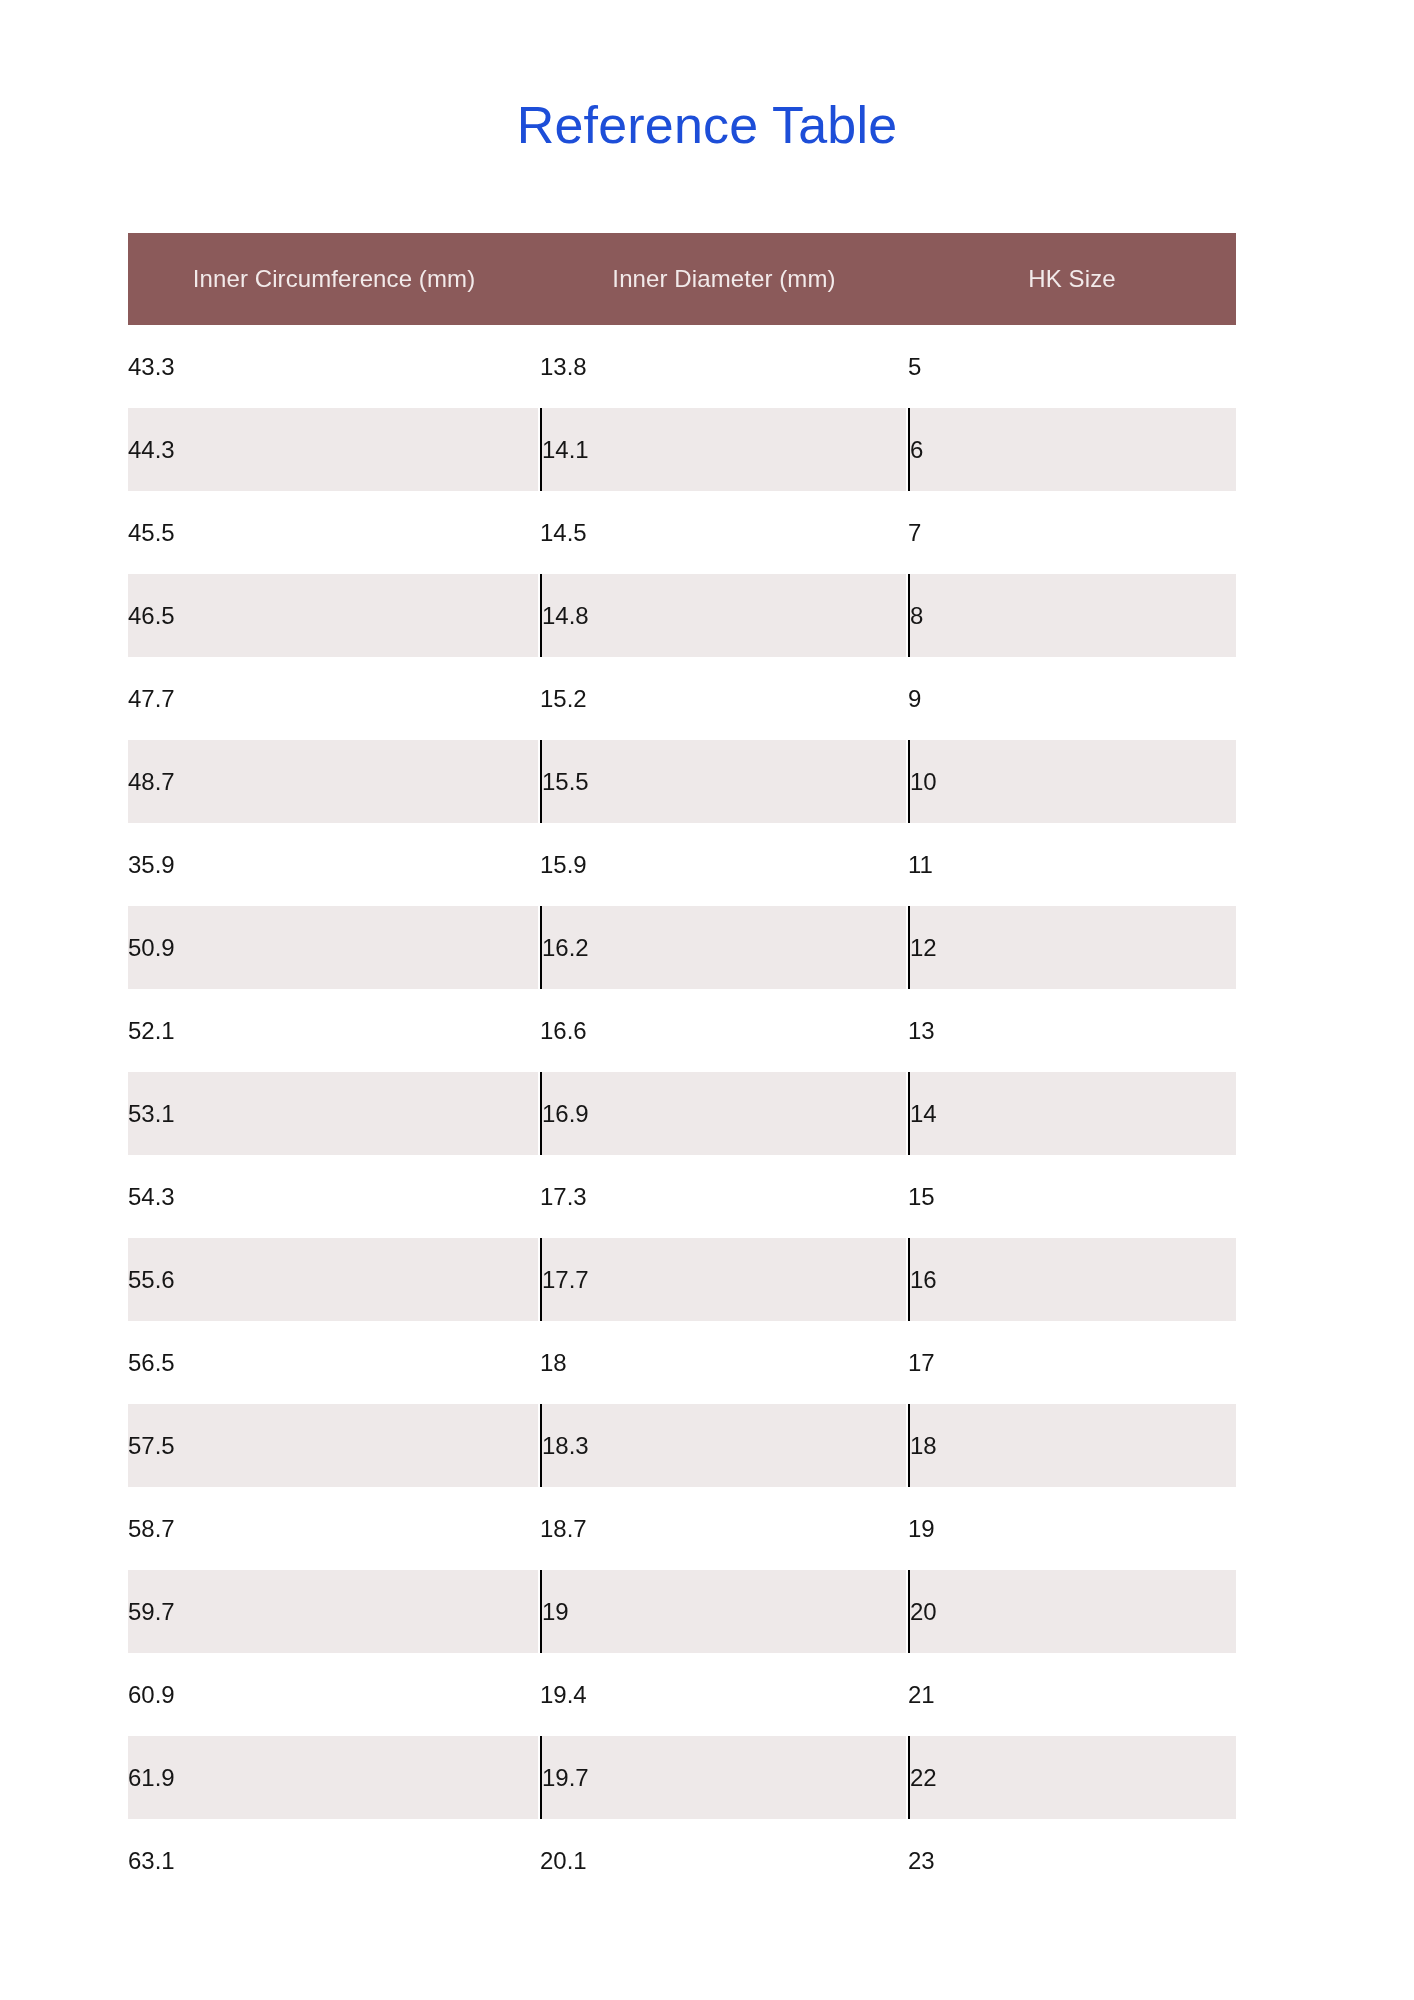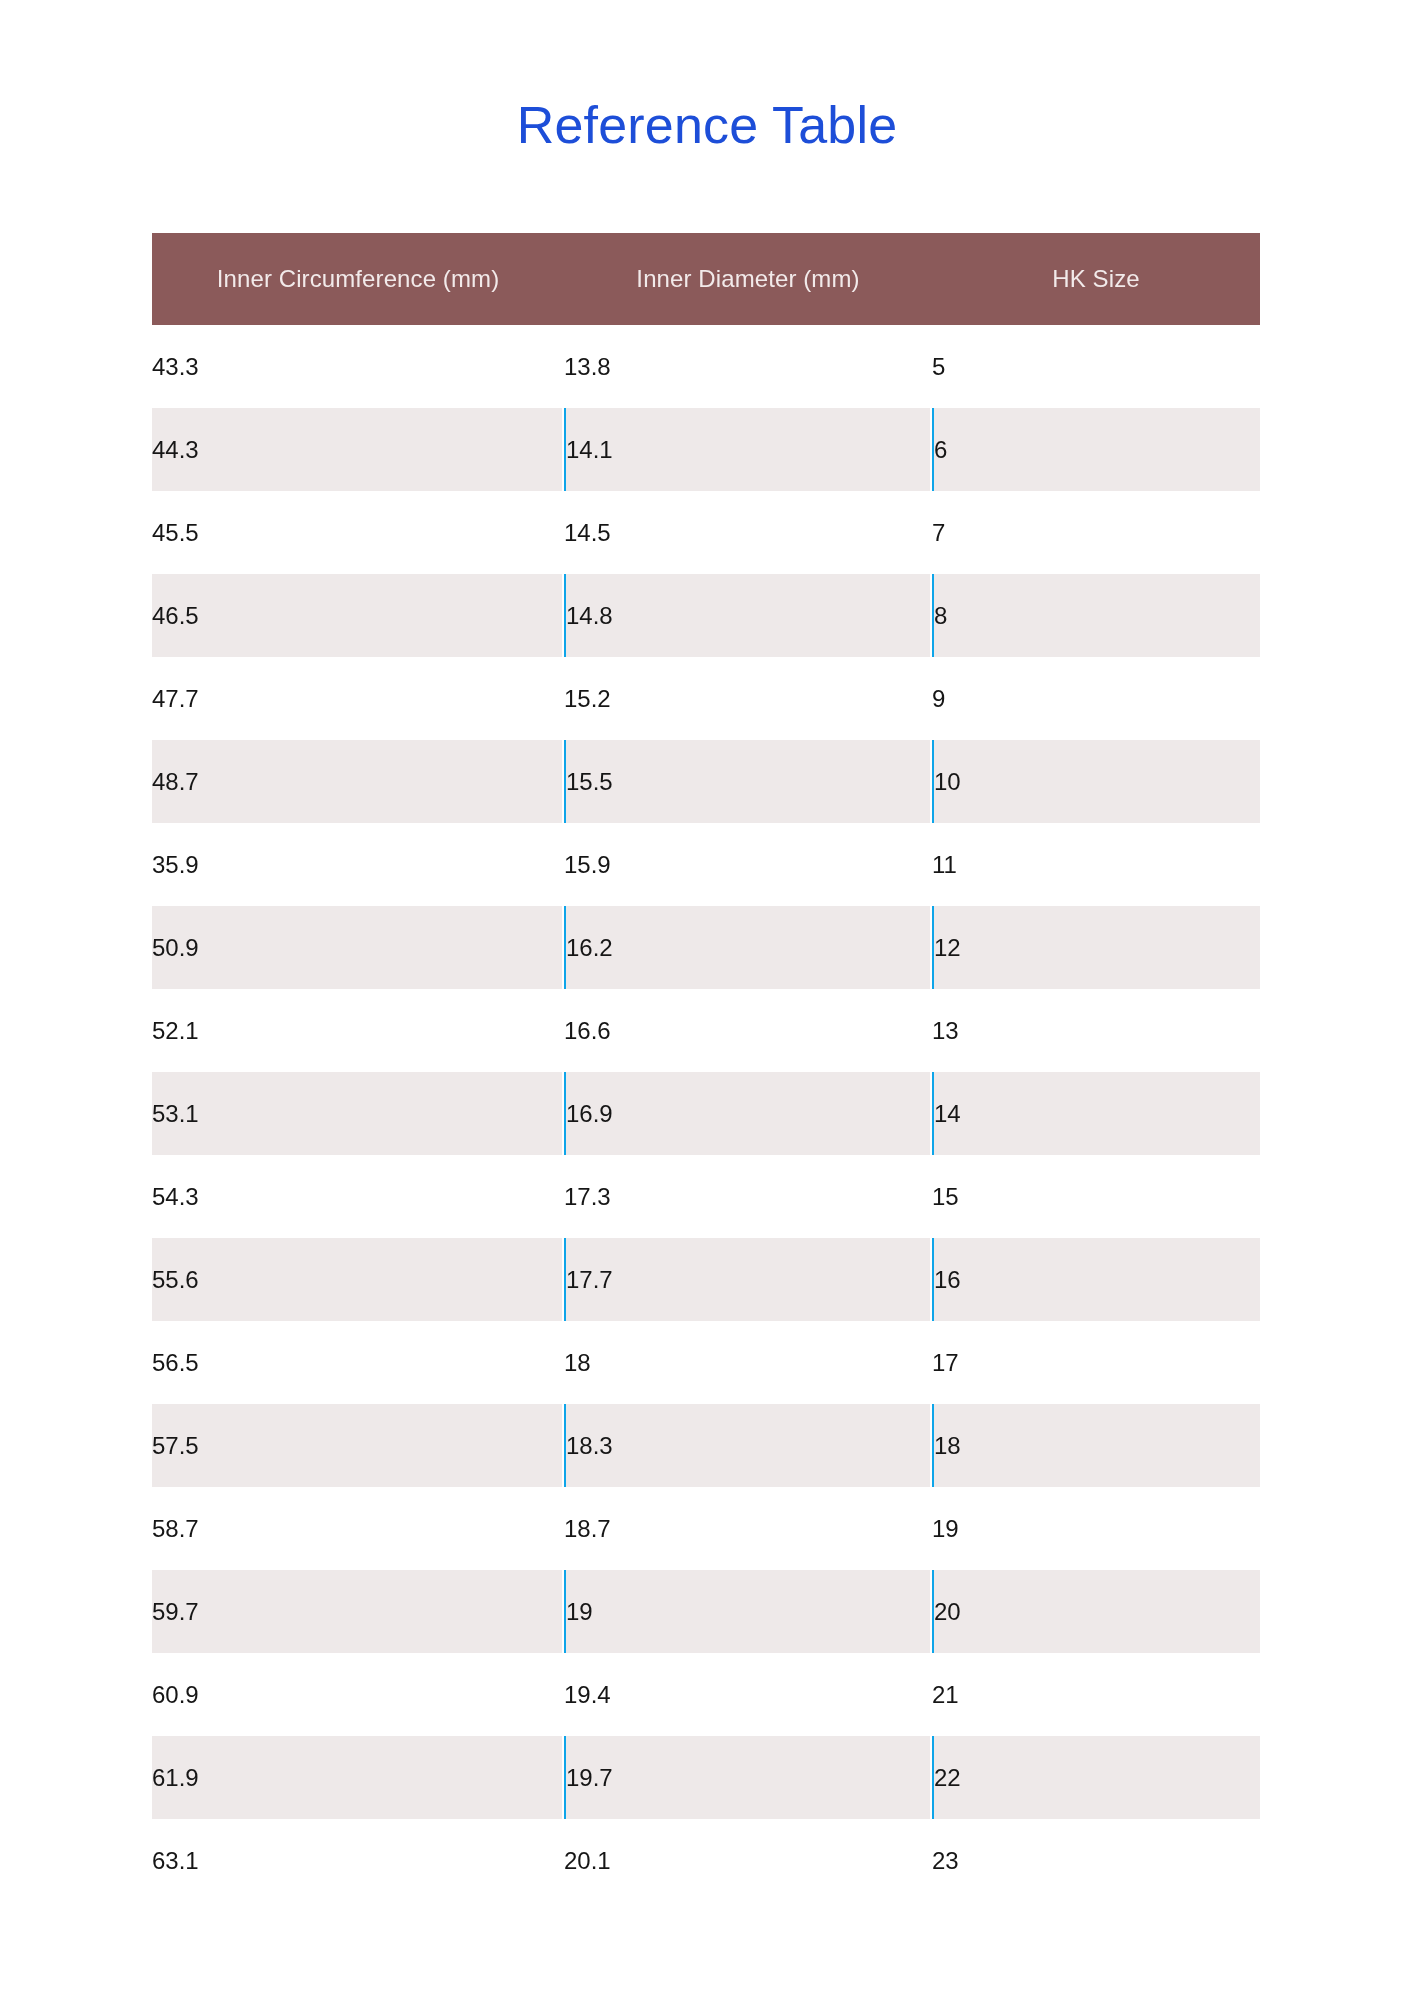--- a/index.html
+++ b/index.html
@@ -33,21 +33,21 @@
     font-size: 52px;
     font-weight: 400;
     letter-spacing: 0.2px;
     color: #1d4ed8;
     line-height: 1.15;
   }
 
   
   .table-wrap {
     position: absolute;
-    left: 152px;
+    left: 128px;
     top: 233px;
     width: 1108px;
   }
 
   .ref-table {
     width: 1108px;
     border-collapse: separate;
     border-spacing: 0;
     table-layout: fixed;
   }
@@ -78,21 +78,21 @@
     color: #161616;
     vertical-align: middle;
     padding: 0;
     border: none;
     background-clip: padding-box;
   }
 
   
   .ref-table tbody tr.alt td {
     background-color: #eee9e9;
-    border-left: 2px solid #0ea5e9;
+    border-left: 2px solid #000000;
     border-right: 2px solid #ffffff;
   }
   .ref-table tbody tr.alt td:first-child {
     border-left: 0;
   }
   .ref-table tbody tr.alt td:last-child {
     border-right: 0;
   }
 
   .ref-table tbody tr.plain td {

